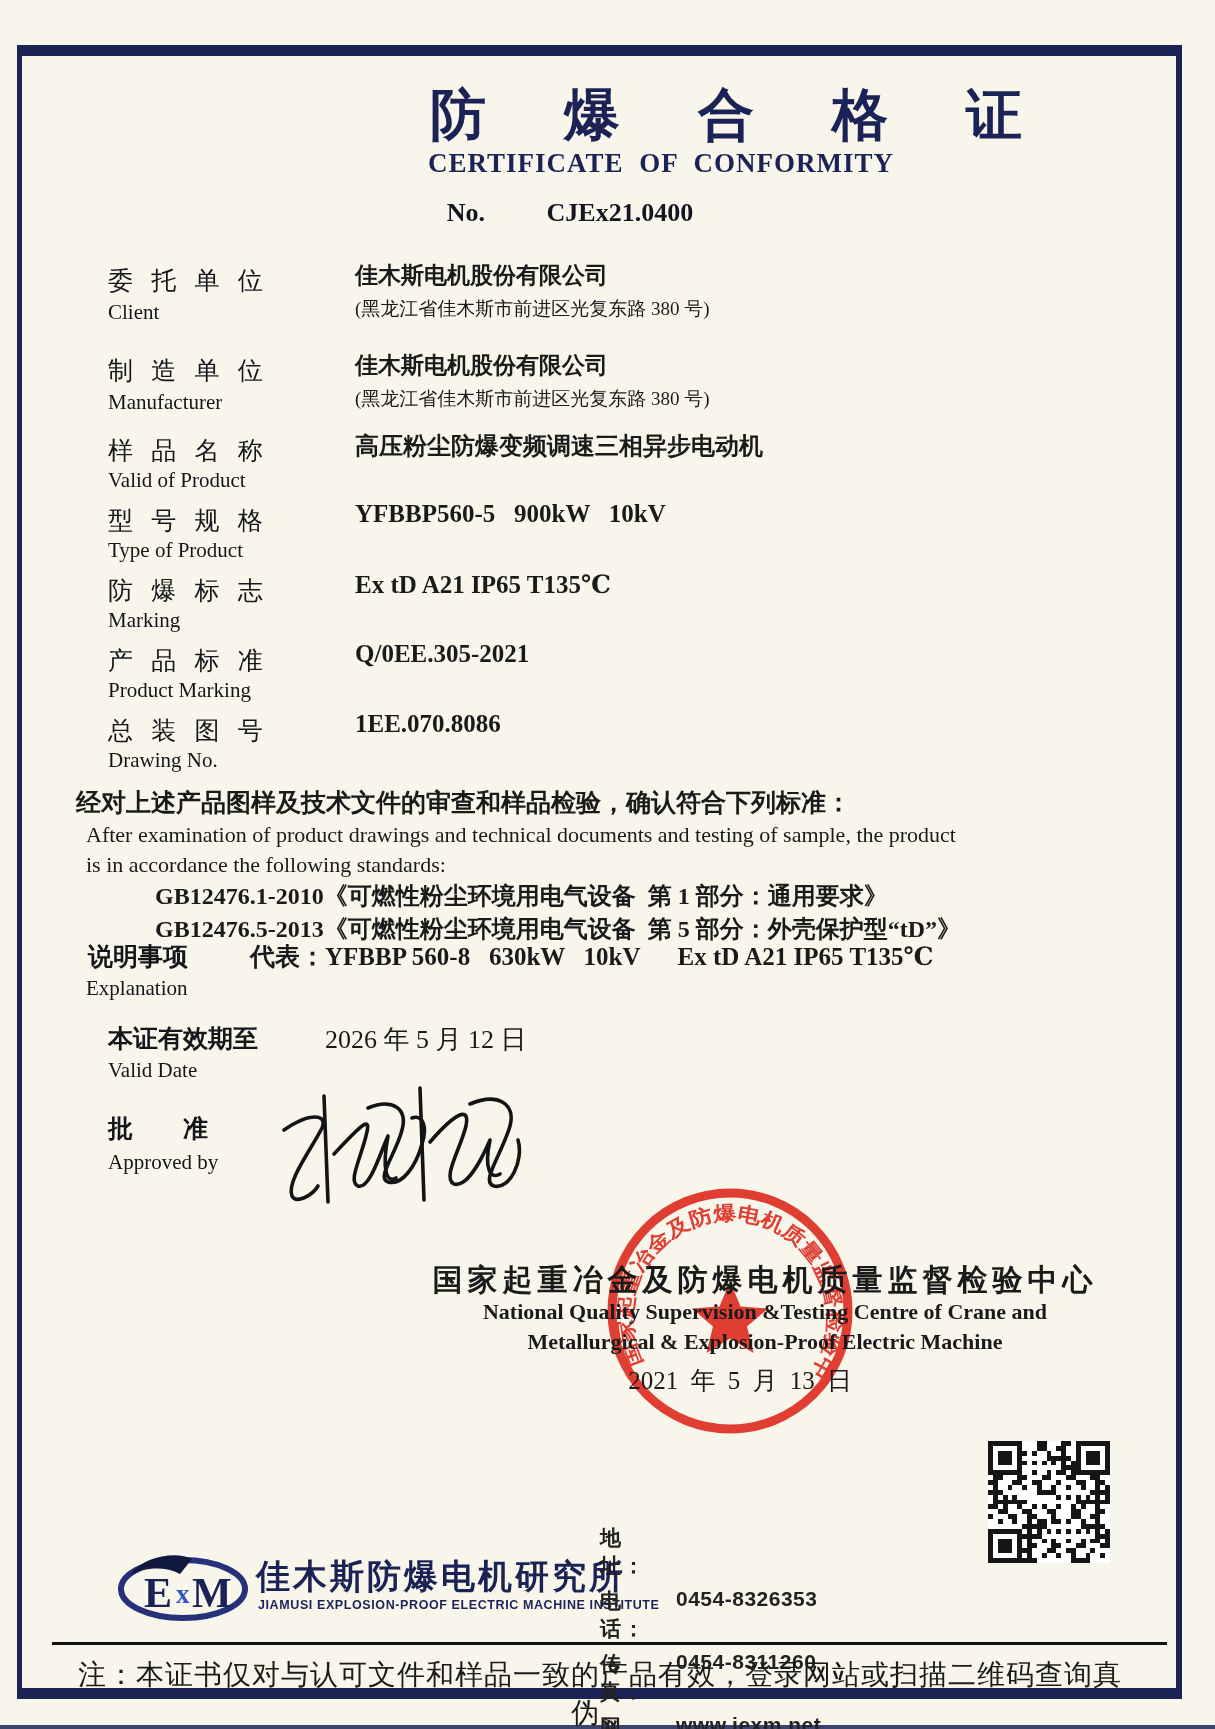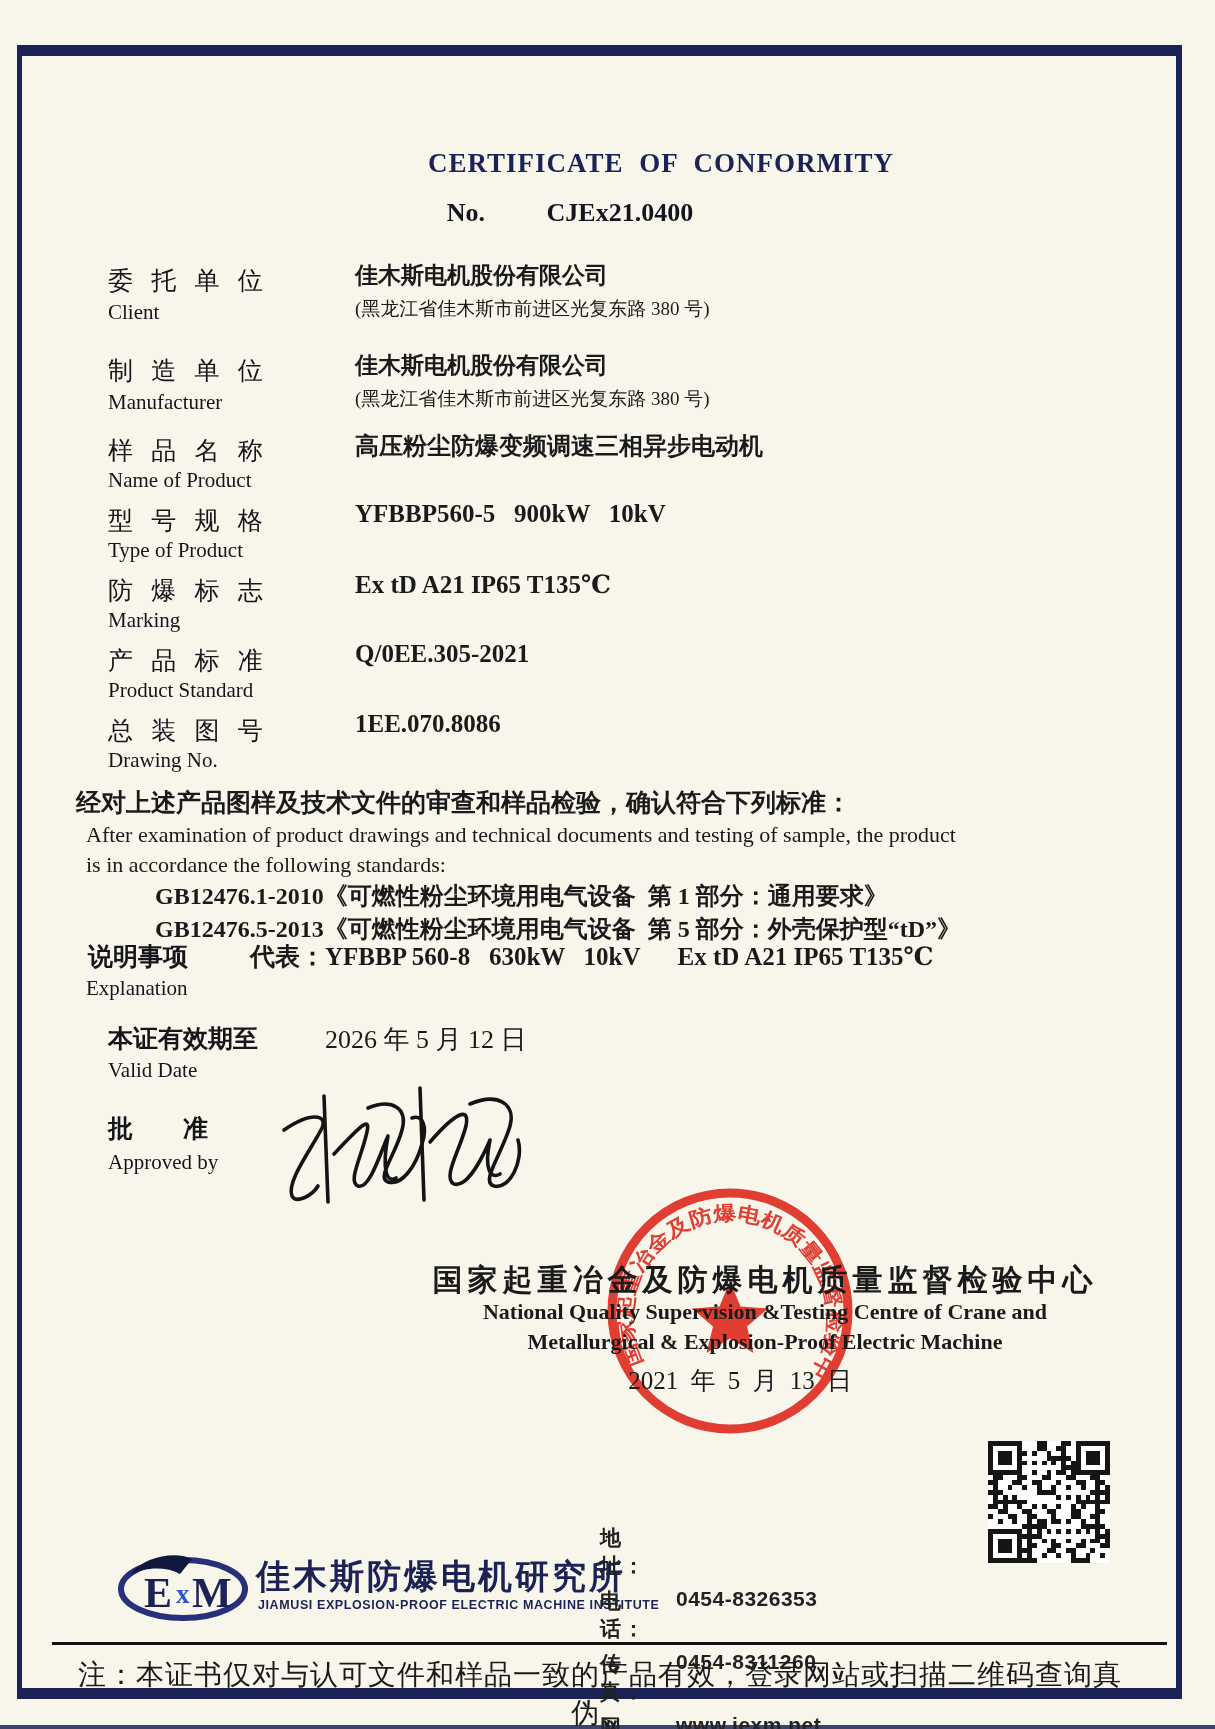--- a/index.html
+++ b/index.html
@@ -48,50 +48,51 @@
 
 <div class="page">
 
   <div class="bar" style="left:17px;top:45px;width:1165px;height:11px;"></div>
   <div class="bar" style="left:17px;top:45px;width:5px;height:1654px;"></div>
   <div class="bar" style="left:1176px;top:45px;width:6px;height:1654px;"></div>
   <div class="bar" style="left:17px;top:1688px;width:1165px;height:11px;"></div>
   <div class="bar" style="left:0;top:1725px;width:1215px;height:4px;opacity:.85;"></div>
 
 
+  <div class="abs title-cn" style="left:430px;top:78px;">防 爆 合 格 证</div>
   <div class="abs title-en" style="left:428px;top:148px;">CERTIFICATE OF CONFORMITY</div>
   <div class="abs cert-no" style="left:350px;top:198px;width:440px;text-align:center;">
     <span>No.</span>&nbsp;&nbsp;
     <span>CJEx21.0400</span>
   </div>
 
   <div class="abs flabel" style="left:108px;top:264px;letter-spacing:6px;">委 托 单 位</div>
   <div class="abs flabel-en" style="left:108px;top:300px;">Client</div>
   <div class="abs fvalue" style="left:355px;top:260px;">佳木斯电机股份有限公司</div>
   <div class="abs fsub" style="left:355px;top:296px;">(黑龙江省佳木斯市前进区光复东路 380 号)</div>
 
   <div class="abs flabel" style="left:108px;top:354px;letter-spacing:6px;">制 造 单 位</div>
   <div class="abs flabel-en" style="left:108px;top:390px;">Manufacturer</div>
   <div class="abs fvalue" style="left:355px;top:350px;">佳木斯电机股份有限公司</div>
   <div class="abs fsub" style="left:355px;top:386px;">(黑龙江省佳木斯市前进区光复东路 380 号)</div>
 
   <div class="abs flabel" style="left:108px;top:434px;letter-spacing:6px;">样 品 名 称</div>
-  <div class="abs flabel-en" style="left:108px;top:468px;">Name of Product</div>
+  <div class="abs flabel-en" style="left:108px;top:468px;">Valid of Product</div>
   <div class="abs fvalue" style="left:355px;top:430px;font-size:24px;">高压粉尘防爆变频调速三相异步电动机</div>
 
   <div class="abs flabel" style="left:108px;top:504px;letter-spacing:6px;">型 号 规 格</div>
   <div class="abs flabel-en" style="left:108px;top:538px;">Type of Product</div>
   <div class="abs fvalue" style="left:355px;top:500px;font-size:25px;">YFBBP560-5   900kW   10kV</div>
 
   <div class="abs flabel" style="left:108px;top:574px;letter-spacing:6px;">防 爆 标 志</div>
   <div class="abs flabel-en" style="left:108px;top:608px;">Marking</div>
   <div class="abs fvalue" style="left:355px;top:570px;font-size:25px;">Ex tD A21 IP65 T135℃</div>
 
   <div class="abs flabel" style="left:108px;top:644px;letter-spacing:6px;">产 品 标 准</div>
-  <div class="abs flabel-en" style="left:108px;top:678px;">Product Standard</div>
+  <div class="abs flabel-en" style="left:108px;top:678px;">Product Marking</div>
   <div class="abs fvalue" style="left:355px;top:640px;font-size:25px;">Q/0EE.305-2021</div>
 
   <div class="abs flabel" style="left:108px;top:714px;letter-spacing:6px;">总 装 图 号</div>
   <div class="abs flabel-en" style="left:108px;top:748px;">Drawing No.</div>
   <div class="abs fvalue" style="left:355px;top:710px;font-size:25px;">1EE.070.8086</div>
 
   <div class="abs stmt-cn" style="left:76px;top:786px;">经对上述产品图样及技术文件的审查和样品检验，确认符合下列标准：</div>
   <div class="abs stmt-en" style="left:86px;top:822px;">After examination of product drawings and technical documents and testing of sample, the product</div>
   <div class="abs stmt-en" style="left:86px;top:852px;">is in accordance the following standards:</div>
 

